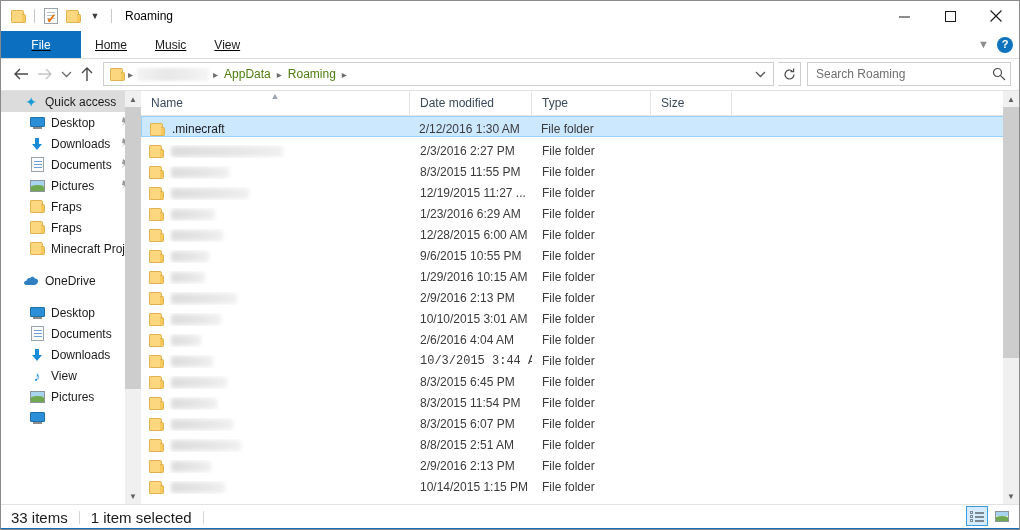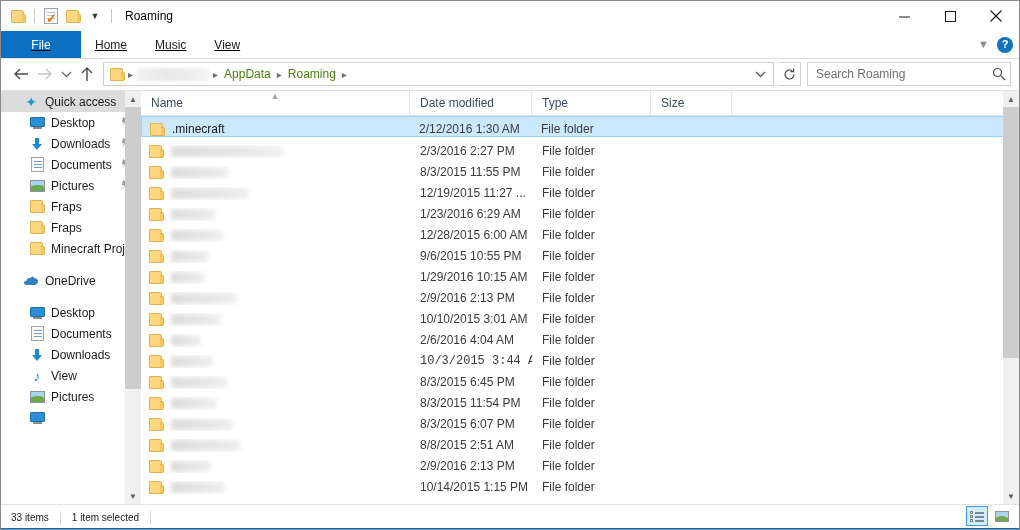--- a/index.html
+++ b/index.html
@@ -299,21 +299,21 @@
 
   
   .statusbar {
     height: 24px; min-height: 24px;
     display: flex; align-items: center;
     border-top: 1px solid #e2e2e2;
     background: #ffffff;
     padding-left: 10px;
     position: relative;
   }
-  .status-text { font-size: 10px; color: #1b1b1b; white-space: nowrap; }
+  .status-text { font-size: 15px; color: #1b1b1b; white-space: nowrap; }
   .status-sep { width: 1px; height: 13px; background: #d4d4d4; margin: 0 11px; }
   .viewbtns {
     position: absolute; right: 6px; top: 1px;
     display: flex; align-items: center; gap: 3px;
   }
   .viewbtn {
     width: 22px; height: 20px;
     display: flex; align-items: center; justify-content: center;
     box-sizing: border-box;
   }

